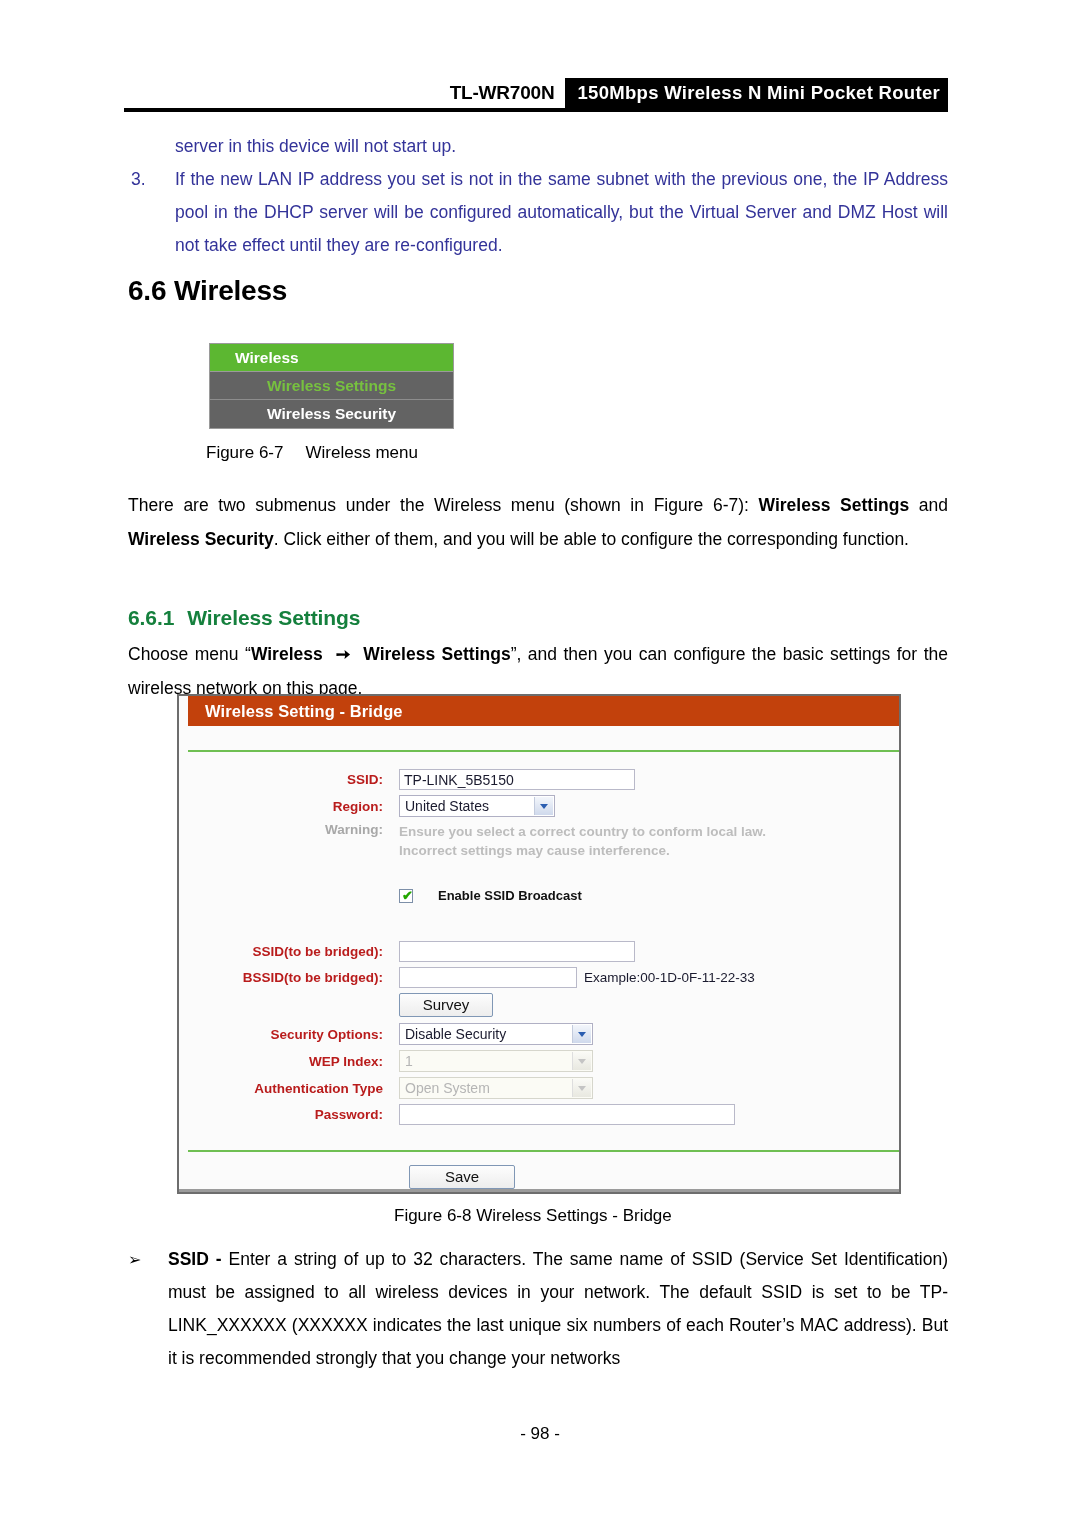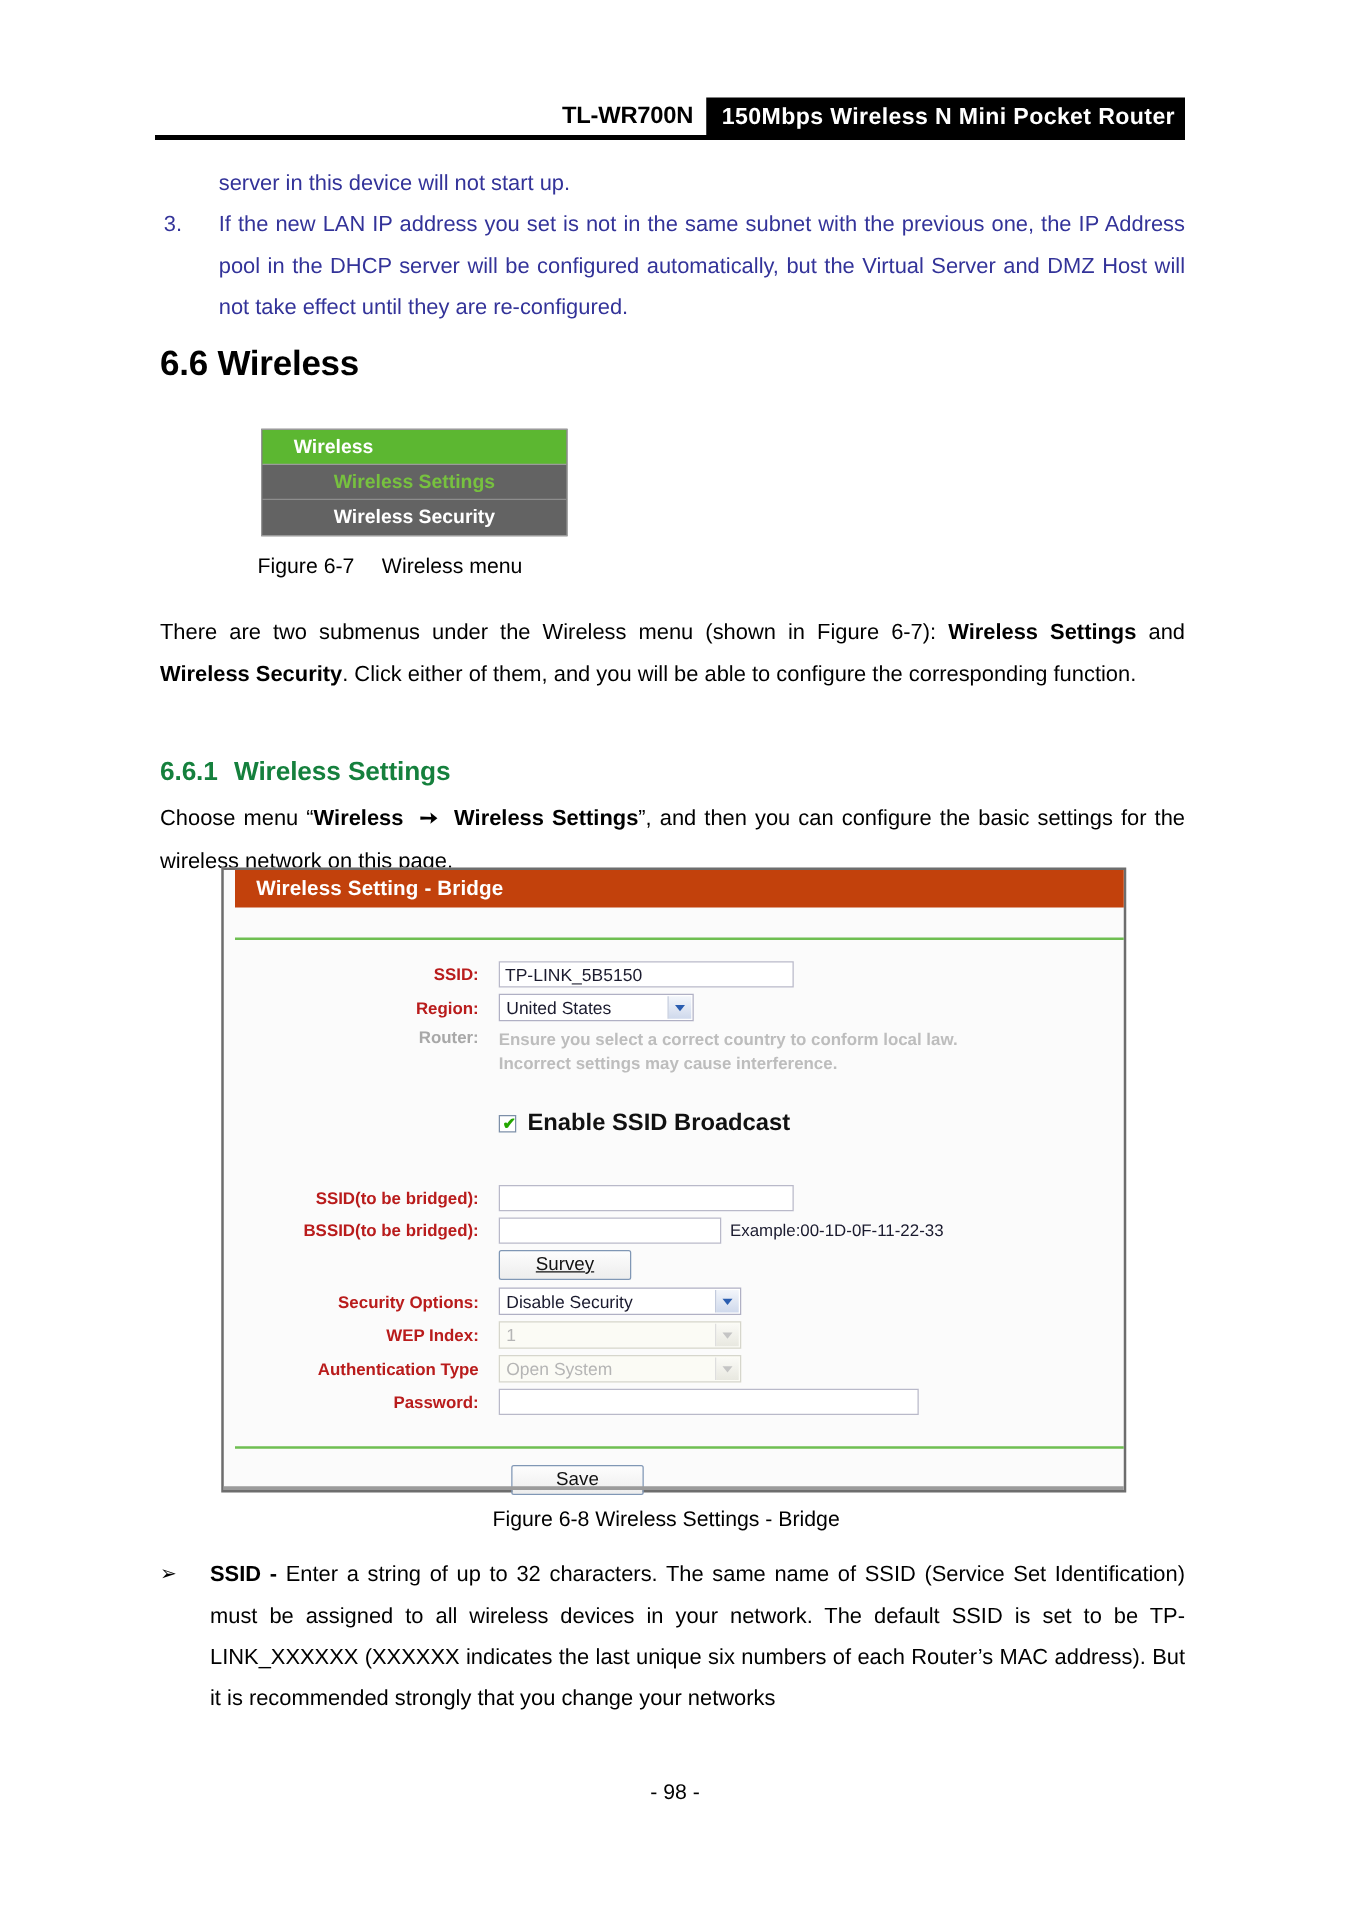--- a/index.html
+++ b/index.html
@@ -329,23 +329,24 @@
   .cbox .tick {
     position: absolute;
     left: 2px;
     top: -1px;
     font-size: 13px;
     line-height: 14px;
     color: #23a600;
     font-weight: bold;
   }
   .cbox-label {
-    font-size: 19px;
+    font-size: 13px;
     font-weight: bold;
     color: #111;
+    margin-left: 16px;
   }
 
   .example-note {
     font-size: 13.5px;
     color: #1a1a2e;
     margin-left: 7px;
     white-space: nowrap;
   }
 
   .btn {
@@ -353,21 +354,21 @@
     font-size: 15px;
     color: #111;
     background: linear-gradient(#fdfdfd, #ededed);
     border: 1px solid #8097b5;
     border-radius: 2px;
     padding: 2px 0 3px 0;
     text-align: center;
     box-sizing: border-box;
     cursor: pointer;
   }
-  .btn-survey { width: 106px; text-decoration: underline; }
+  .btn-survey { width: 94px; }
   .btn-save   { width: 106px; }
 
   .save-rule {
     height: 2px;
     background: #6fbf52;
     margin: 0 0 0 9px;
   }
   .save-wrap {
     display: flex;
     justify-content: flex-start;
@@ -477,21 +478,21 @@
           <div class="tselect w-region">
             <span>United States</span>
             <span class="arrow-box">
                 <span class="caret"></span>
               </span>
           </div>
         </div>
       </div>
 
       <div class="frow" style="align-items:flex-start; margin-top:4px;">
-        <div class="flabel muted">Router:</div>
+        <div class="flabel muted">Warning:</div>
         <div class="fctl" style="display:block;font-weight:bold;">
           <div class="warn-text">Ensure you select a correct country to conform local law.</div>
           <div class="warn-text">Incorrect settings may cause interference.</div>
         </div>
       </div>
 
       <div class="frow" style="margin-top:28px;">
         <div class="flabel"></div>
         <div class="fctl">
           <div class="checkrow">

